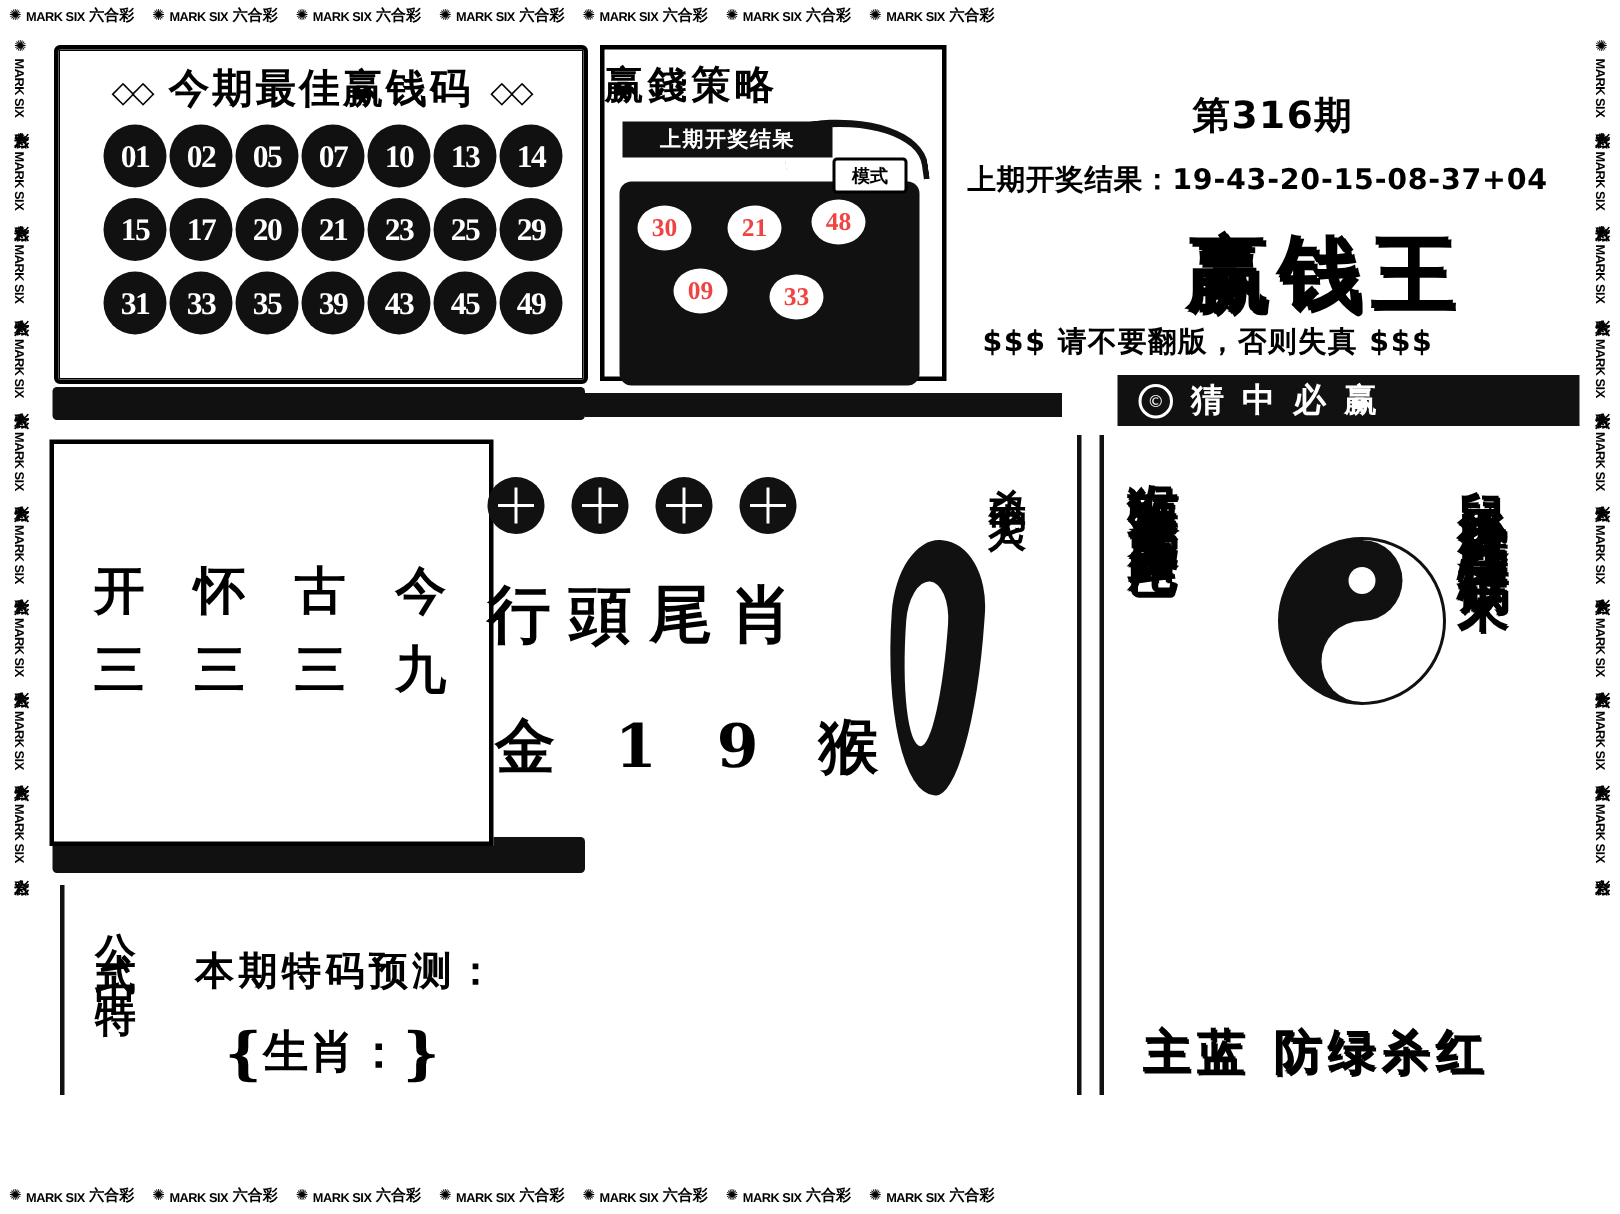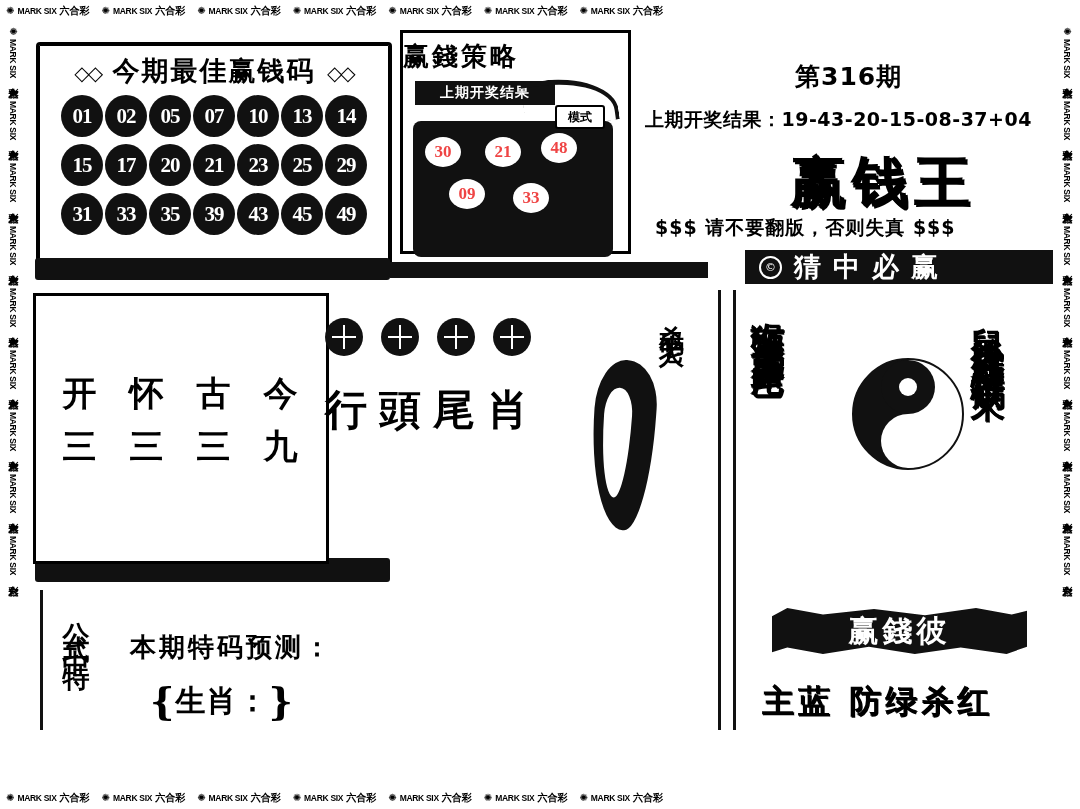--- a/index.html
+++ b/index.html
@@ -38,35 +38,35 @@
   .strip-unit .di{font-size:10px;}
   .border-left .strip-inner,.border-right .strip-inner{
     flex-direction:column;justify-content:flex-start;width:100%;
   }
   .border-left .strip-unit,.border-right .strip-unit{
     writing-mode:vertical-rl;text-orientation:mixed;padding:4px 0;gap:2px;
   }
 
   
   .best-box{
-    position:absolute;left:36px;top:42px;width:350px;height:220px;
+    position:absolute;left:36px;top:30px;width:350px;height:220px;
     border:3px solid #000;border-radius:4px;background:#fff;
     box-shadow:0 0 0 1px #000 inset;
   }
   .best-title{
     position:absolute;left:0;top:8px;width:100%;
     text-align:center;font-size:27px;font-weight:bold;
     font-family:"DejaVu Sans",sans-serif;letter-spacing:2px;
   }
   .best-title .dia{font-size:20px;letter-spacing:-2px;}
   .ball-grid{
     position:absolute;left:14px;top:50px;width:322px;
     display:flex;flex-direction:column;gap:7px;
   }
-  .ball-row{display:flex;gap:2px;justify-content:center;}
+  .ball-row{display:flex;gap:2px;justify-content:flex-end;}
   .ball{
     width:42px;height:42px;border-radius:50%;
     background:#111;color:#fff;
     display:flex;align-items:center;justify-content:center;
     font-size:21px;font-weight:bold;
     font-family:"Liberation Serif",serif;
     letter-spacing:-1px;
   }
 
   
@@ -126,21 +126,21 @@
   }
   .copy-warn{
     position:absolute;left:655px;top:215px;
     font-size:19px;font-weight:bold;letter-spacing:1px;
   }
   .guess-bar{
     position:absolute;left:745px;top:250px;width:308px;height:34px;
     background:#111;color:#fff;display:flex;align-items:center;gap:12px;
     padding-left:14px;box-sizing:border-box;
   }
-  .guess-bar .c{font-size:27px;font-weight:bold;letter-spacing:12px;}
+  .guess-bar .c{font-size:22px;font-weight:bold;letter-spacing:12px;}
   .guess-bar .circ{
     width:19px;height:19px;border-radius:50%;border:2px solid #fff;
     display:flex;align-items:center;justify-content:center;font-size:11px;
   }
 
   
   .blackbar{position:absolute;background:#111;}
   .bar1{left:35px;top:258px;width:355px;height:22px;border-radius:3px;}
   .bar2{left:390px;top:262px;width:318px;height:16px;}
   .bar3{left:35px;top:558px;width:355px;height:24px;border-radius:3px;}
@@ -554,35 +554,37 @@
     </div>
   </div>
 
   <div class="dots-row">
     <div class="dot"></div>
     <div class="dot"></div>
     <div class="dot"></div>
     <div class="dot"></div>
   </div>
   <div class="hang-title">行頭尾肖</div>
+  <div class="hang-vals">
+    <span>金</span><span>1</span><span>9</span><span>猴</span>
+  </div>
   <div class="brush-shape"></div>
 
   <div class="vbox killer">杀码老人</div>
   <div class="vbox monkey">猴頭虎尾露尾巴</div>
   <div class="vbox mouse">鼠後見雙特碼來</div>
 
   <div class="yinyang">
     <div class="yy-d1"></div>
     <div class="yy-d2"></div>
   </div>
 
   <div class="formula">公式中特</div>
   <div class="predict-label">本期特码预测：</div>
   <div class="zodiac-line">
     <span class="brace">{</span>
     <span class="lbl">生肖：</span>
     <span class="brace">}</span>
   </div>
 
-  <div class="banner">赢錢彼</div>
   <div class="bottom-slogan">主蓝 防绿杀红</div>
 
 </div>
 
 </body></html>

